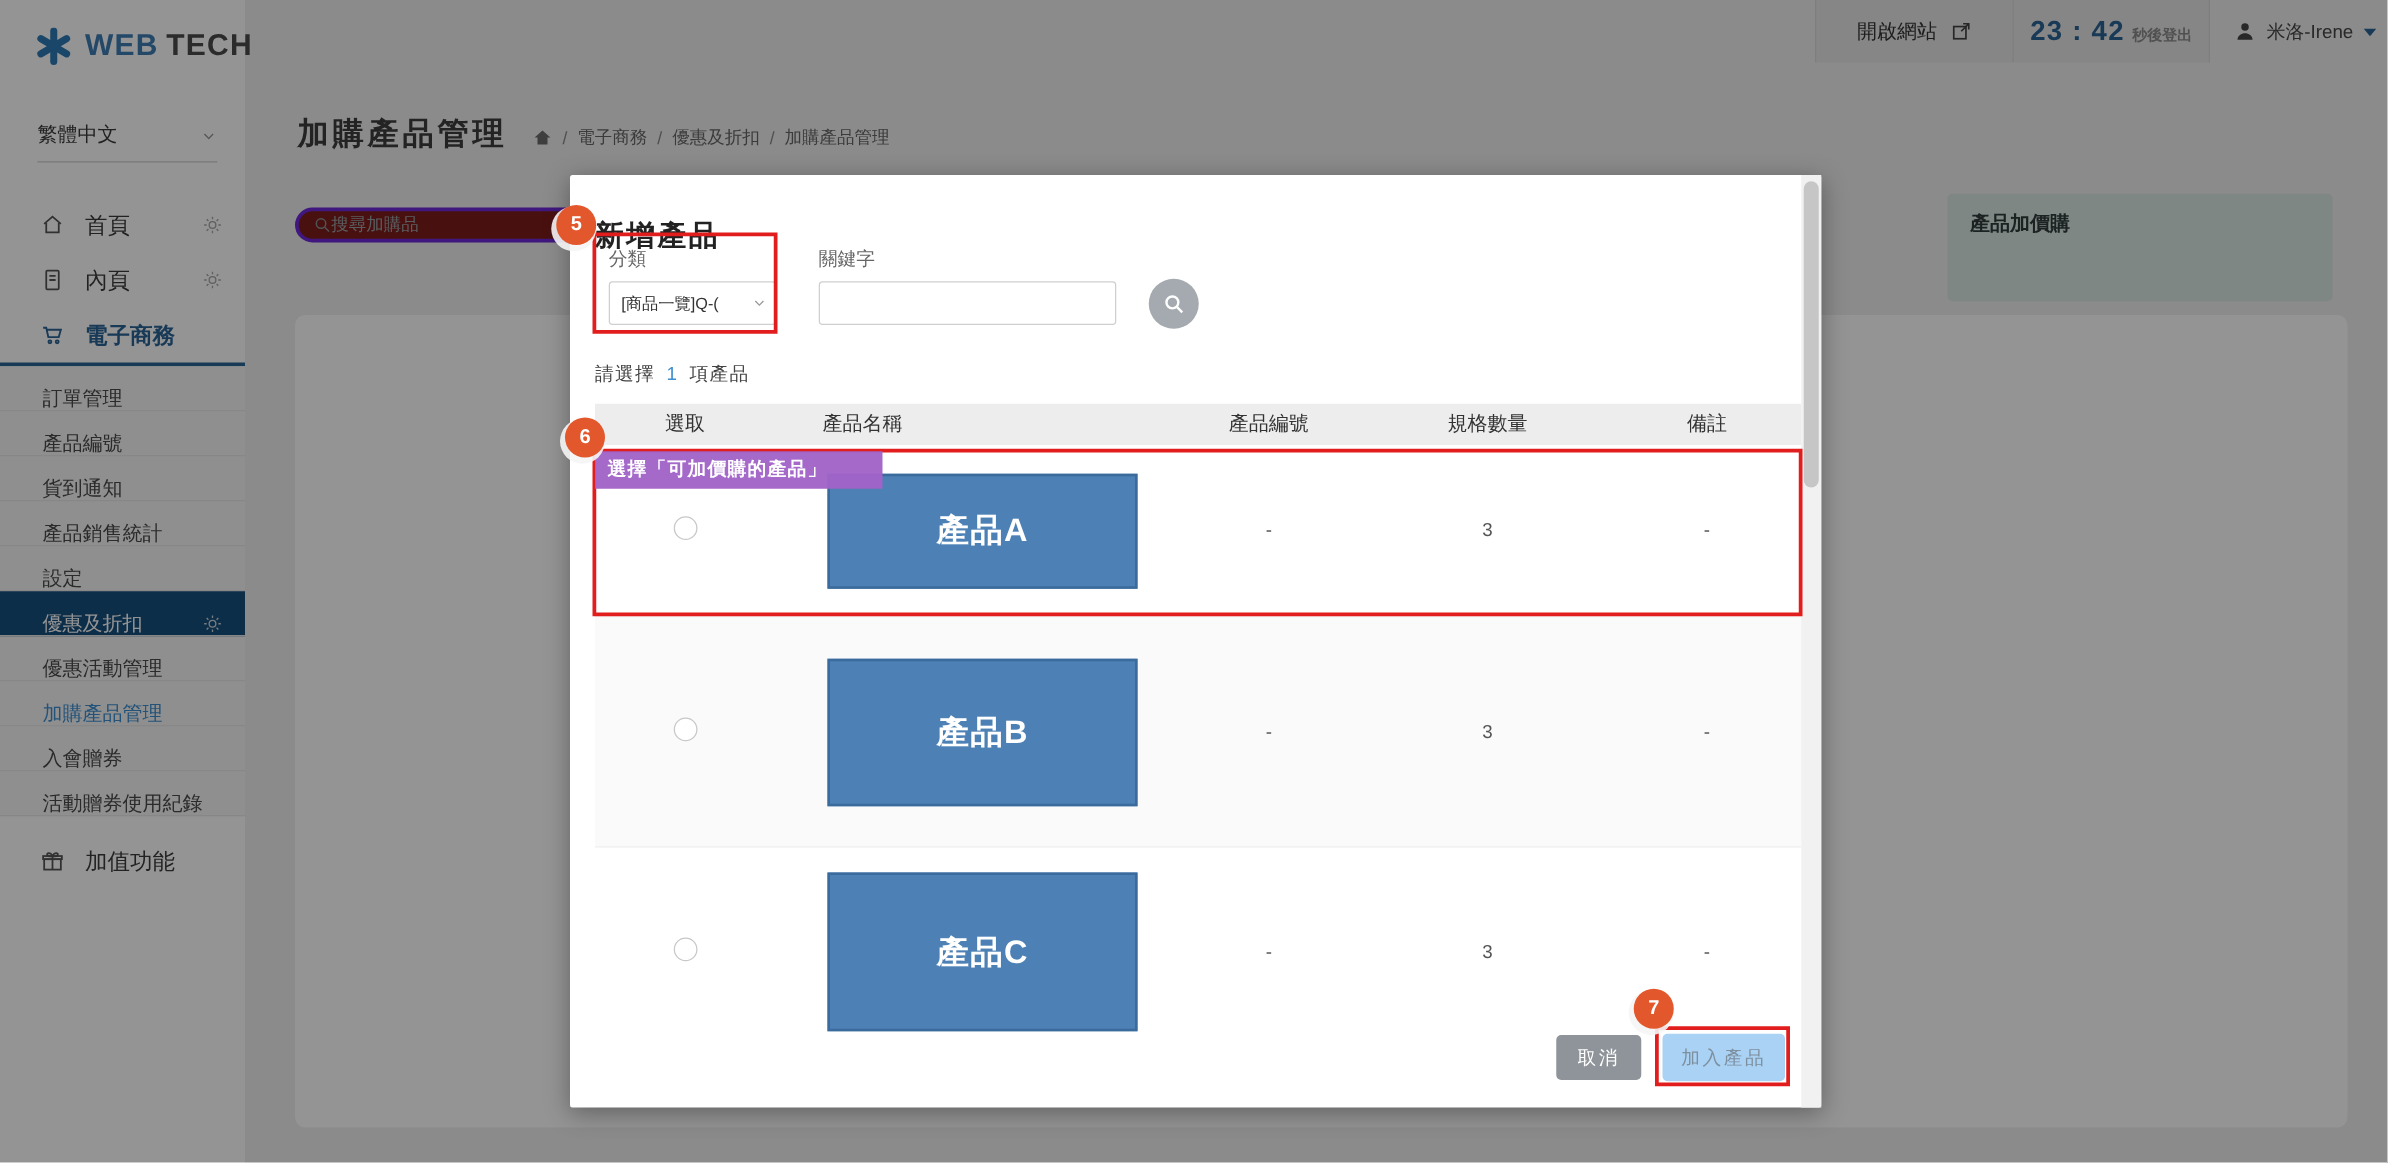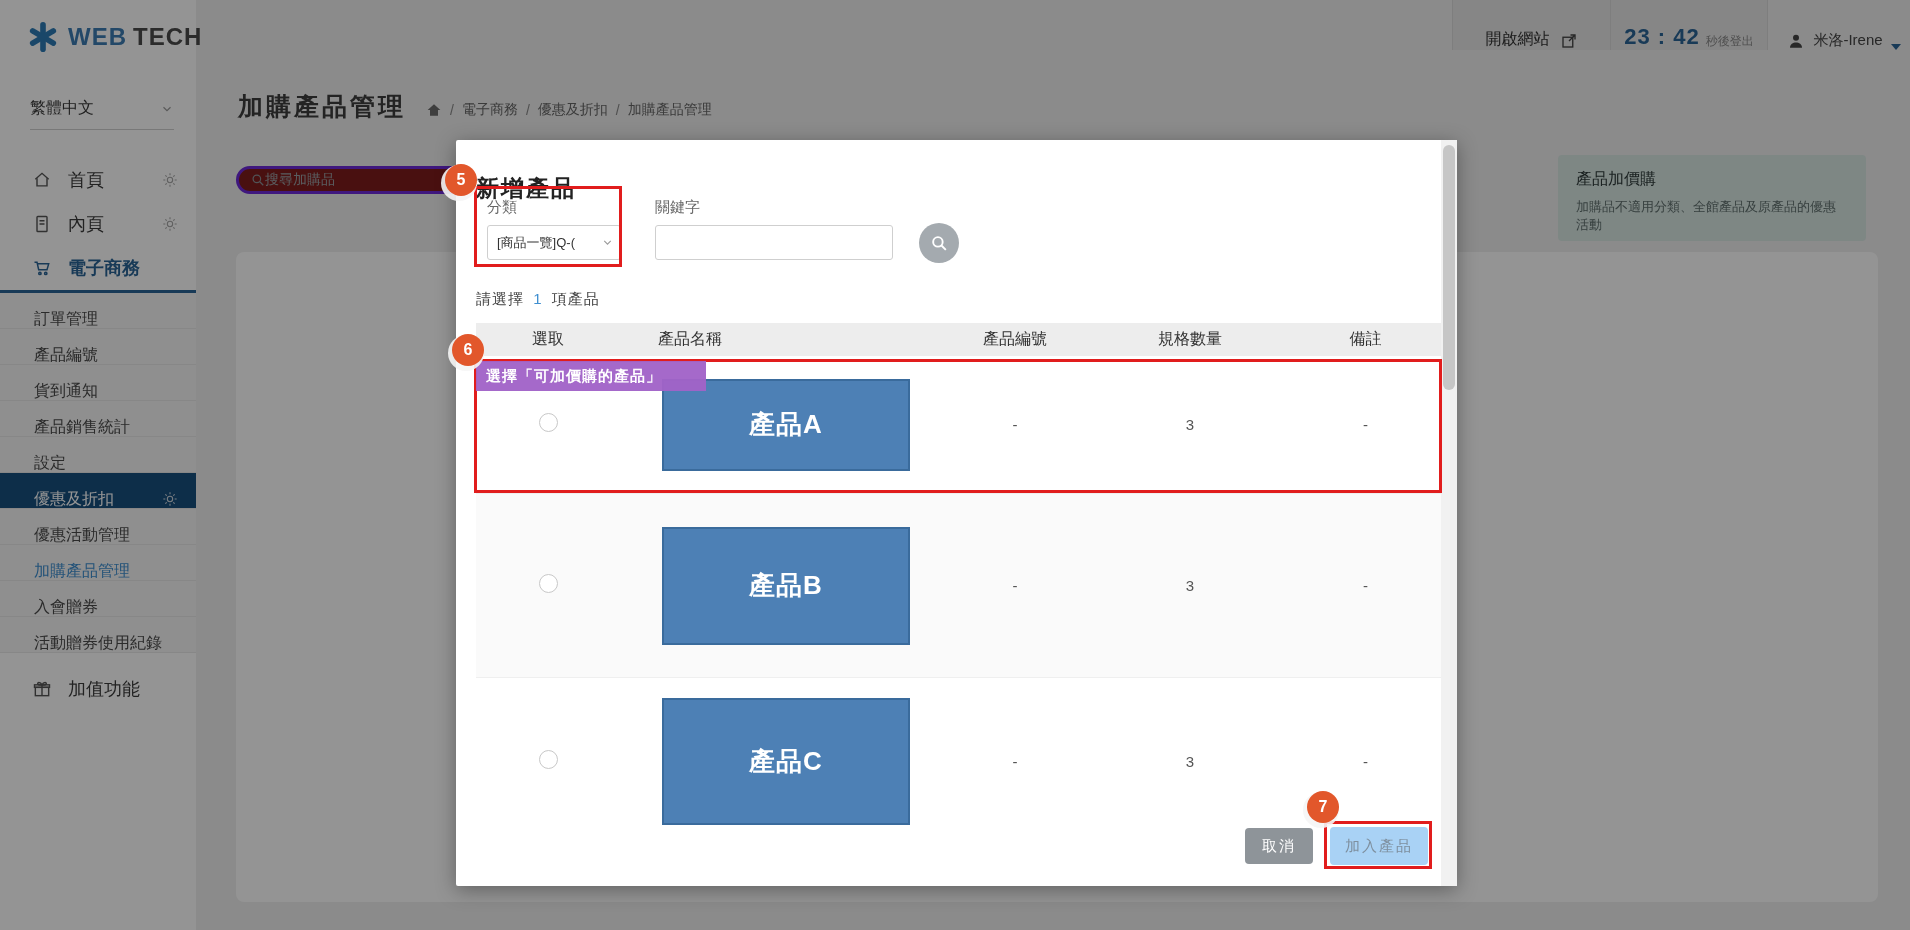--- a/index.html
+++ b/index.html
@@ -23,43 +23,43 @@
   .submenu { background:#f6f6f6; }
   .submenu-item { display:flex; align-items:center; height:36px; padding:17px 18px 0 34px;
     border-bottom:1px solid #e9e9e9; font-size:16px; color:#4a4a4a; cursor:pointer; }
   .submenu-item .smi-label{ flex:1; }
   .submenu-item.dark { background:#17507f; color:#ffffff; }
   .submenu-item.current .smi-label { color:#3f8fd0; }
   .bottom-menu { margin-top:14px; }
 
   
   .topbar { position:absolute; left:196px; top:0; right:0; height:50px; z-index:1; }
-  .seg { position:absolute; top:0; height:50px; display:flex; align-items:flex-end; justify-content:center; }
+  .seg { position:absolute; top:0; height:50px; display:flex; align-items:center; justify-content:center; }
   .seg-open { left:1256px; width:158px; background:#e7e7e7; border-left:1px solid #dadada; gap:10px; cursor:pointer; }
   .seg-open .seg-label { font-size:16px; color:#333; }
   .seg-timer { left:1414px; width:158px; background:#e7e7e7; border-left:1px solid #dadada; border-right:1px solid #dadada; }
   .timer-num { font-size:22px; font-weight:bold; color:#2a6496; letter-spacing:1px; }
-  .timer-suffix { font-size:12px; color:#8a8a8a; margin-left:6px; margin-top:6px; }
+  .timer-suffix { font-size:12px; color:#8a8a8a; margin-left:6px; margin-top:6px;font-weight:bold; }
   .seg-user { left:1588px; width:120px; gap:8px; cursor:pointer; }
   .seg-user .user-name { font-size:15px; color:#454545; }
   .caret-down { width:0; height:0; border-left:5px solid transparent; border-right:5px solid transparent;
     border-top:6px solid #2a6496; margin-top:2px; }
 
   
   .page-title { position:absolute; left:238px; top:90px; font-size:25px; font-weight:bold;
     color:#3d3d3d; letter-spacing:3px; z-index:1; }
   .breadcrumb { position:absolute; left:426px; top:101px; display:flex; align-items:center; gap:8px;
     font-size:14px; color:#666; z-index:1; }
   .breadcrumb .sep { color:#888; }
   .search-pill { position:absolute; left:236px; top:166px; width:240px; height:28px; border:3px solid #6d28d9;
     border-radius:15px; background:#7f1d1d; display:flex; align-items:center; padding:0 12px; gap:0; z-index:1; }
   .search-pill .ph { font-size:14px; color:#9aa0a5; }
   .info-box { position:absolute; left:1558px; top:155px; width:308px; height:86px; background:#d9e8e4;
     border-radius:4px; padding:14px 18px; z-index:1; }
-  .info-title { font-size:16px; font-weight:normal; color:#2f3b3a; }
+  .info-title { font-size:16px; font-weight:bold; color:#2f3b3a; }
   .info-text { font-size:13px; color:#5f6f6d; margin-top:8px; }
   .content-card { position:absolute; left:236px; top:252px; right:32px; bottom:28px; background:#ffffff;
     border-radius:8px; z-index:1; }
 
   
   .overlay { position:absolute; inset:0; background:rgba(0,0,0,0.42); z-index:50; }
   .modal { position:absolute; left:456px; top:140px; width:1001px; height:746px; background:#ffffff;
     border-radius:2px; box-shadow:0 4px 20px rgba(0,0,0,0.35); z-index:60; }
   .m-title { position:absolute; left:20px; top:15px; font-size:23px; font-weight:bold; color:#222;
     letter-spacing:2px;margin-top:18px; }
@@ -296,21 +296,20 @@
       <svg width="14" height="14" viewBox="0 0 24 24" fill="none" stroke="#8b9196" stroke-width="2">
         <circle cx="10" cy="10" r="6.5"></circle>
           <line x1="15" y1="15" x2="21" y2="21"></line>
         </svg>
     </span>
     <span class="ph">搜尋加購品</span>
   </div>
 
   <div class="info-box">
     <div class="info-title">產品加價購</div>
-    <div class="info-text">加購品不適用分類、全館產品及原產品的優惠活動</div>
   </div>
 
   <div class="content-card"></div>
 
   <div class="overlay"></div>
 
   <section class="modal">
     <h2 class="m-title">新增產品</h2>
 
     <div class="m-form">

